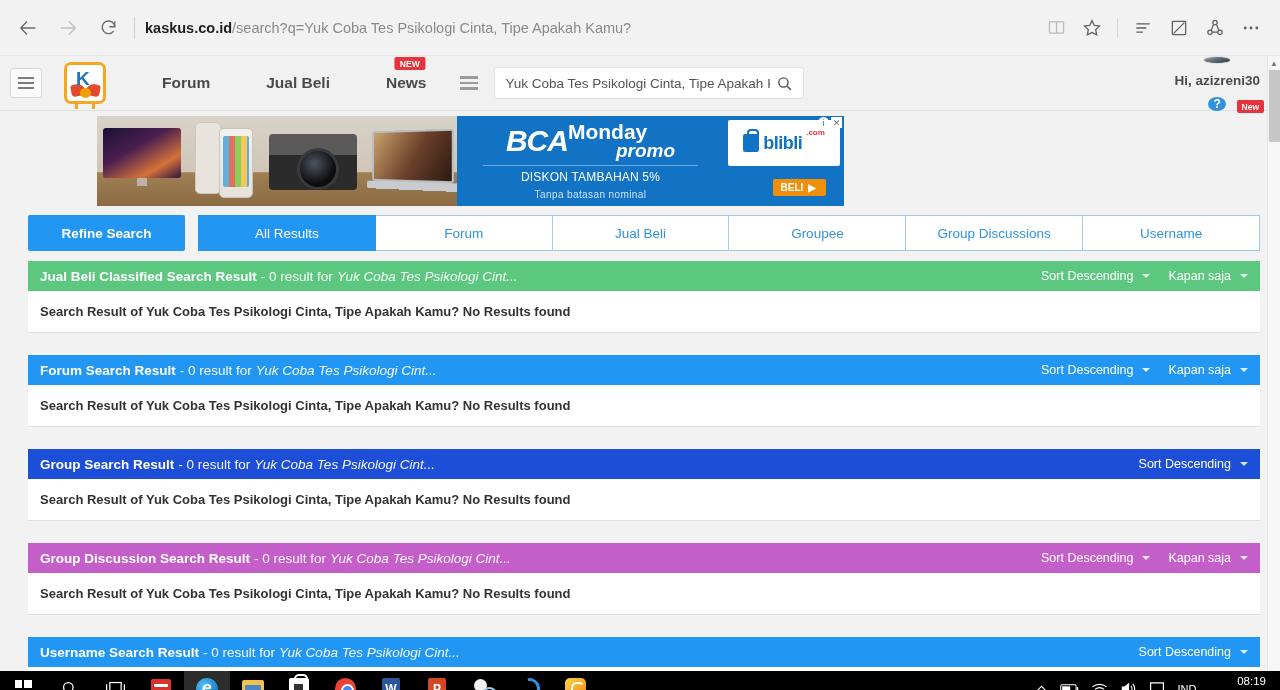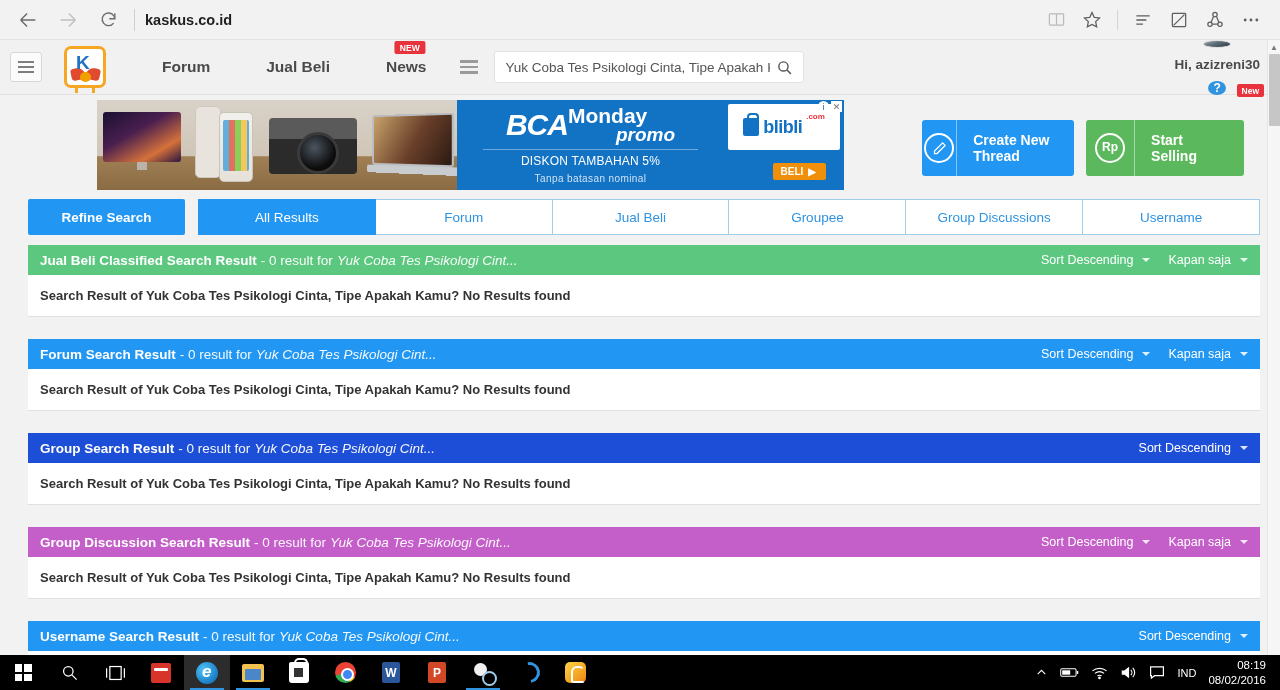--- a/index.html
+++ b/index.html
@@ -5,21 +5,21 @@
   * { box-sizing: border-box; margin: 0; padding: 0; }
   html, body {
     width: 1280px; height: 690px;
     overflow: hidden;
     font-family: "Liberation Sans", sans-serif;
     background: #ffffff;
   }
 
   
   .browser-bar {
-    height: 40px;
+    height: 56px;
     background: #f2f2f2;
     display: flex;
     align-items: center;
     padding: 0 8px;
     border-bottom: 1px solid #e3e3e3;
   }
   .nav-btn {
     width: 40px; height: 32px;
     display: flex; align-items: center; justify-content: center;
     color: #6b6b6b;
@@ -456,20 +456,21 @@
   </div>
   <div class="nav-btn">
     <svg width="19" height="19" viewBox="0 0 24 24" fill="none" stroke="currentColor" stroke-width="1.7">
       <path d="M20 11a8 8 0 1 0-1.5 5.5"></path>
         <path d="M20 4v7h-7"></path>
     </svg>
   </div>
   <div class="addr-sep"></div>
   <div class="addr-wrap">
     <span class="addr-domain">kaskus.co.id</span>
+      <span>/search?q=Yuk Coba Tes Psikologi Cinta, Tipe Apakah Kamu?</span>
   </div>
   <div class="chrome-icons">
     <div class="cicon faded">
       <svg width="19" height="19" viewBox="0 0 24 24" fill="none" stroke="currentColor" stroke-width="1.5">
         <rect x="3" y="5" width="18" height="14" rx="1"></rect>
           <path d="M12 5v14"></path>
       </svg>
     </div>
     <div class="cicon">
       <svg width="20" height="20" viewBox="0 0 24 24" fill="none" stroke="currentColor" stroke-width="1.5">
@@ -590,38 +591,20 @@
       <div class="ad-beli">
         <span>BELI</span>
         <span>▶</span>
       </div>
       <div class="ad-close">
         <span>i</span>
         <span class="x">✕</span>
       </div>
     </div>
 
-    <div class="act-buttons">
-      <div class="act-btn btn-blue">
-        <span class="ic">
-          <span class="circ">
-            <svg width="15" height="15" viewBox="0 0 24 24" fill="none" stroke="#fff" stroke-width="2">
-              <path d="M17 3l4 4L8 20H4v-4z"></path>
-            </svg>
-          </span>
-        </span>
-        <span class="lbl">Create New Thread</span>
-      </div>
-      <div class="act-btn btn-green">
-        <span class="ic">
-          <span class="circ">Rp</span>
-        </span>
-        <span class="lbl">Start Selling</span>
-      </div>
-    </div>
   </div>
 
   <div class="tabs-row">
     <div class="refine-tab">Refine Search</div>
     <div class="tabs">
       <div class="tab active">All Results</div>
       <div class="tab">Forum</div>
       <div class="tab">Jual Beli</div>
       <div class="tab">Groupee</div>
       <div class="tab">Group Discussions</div>

